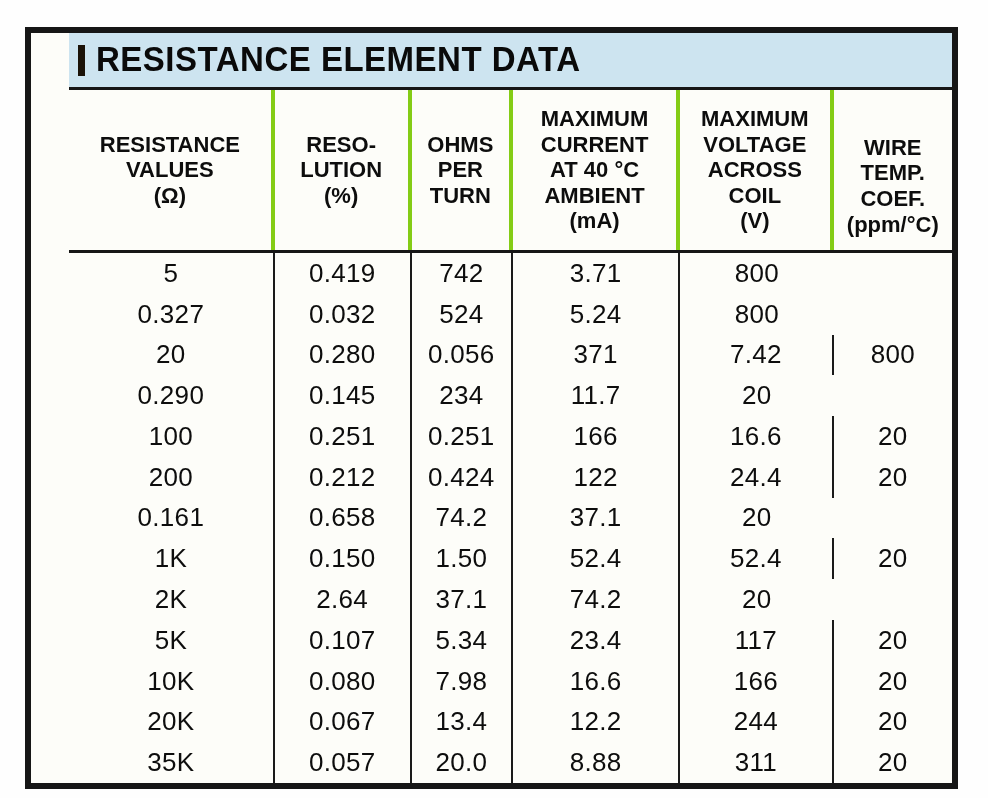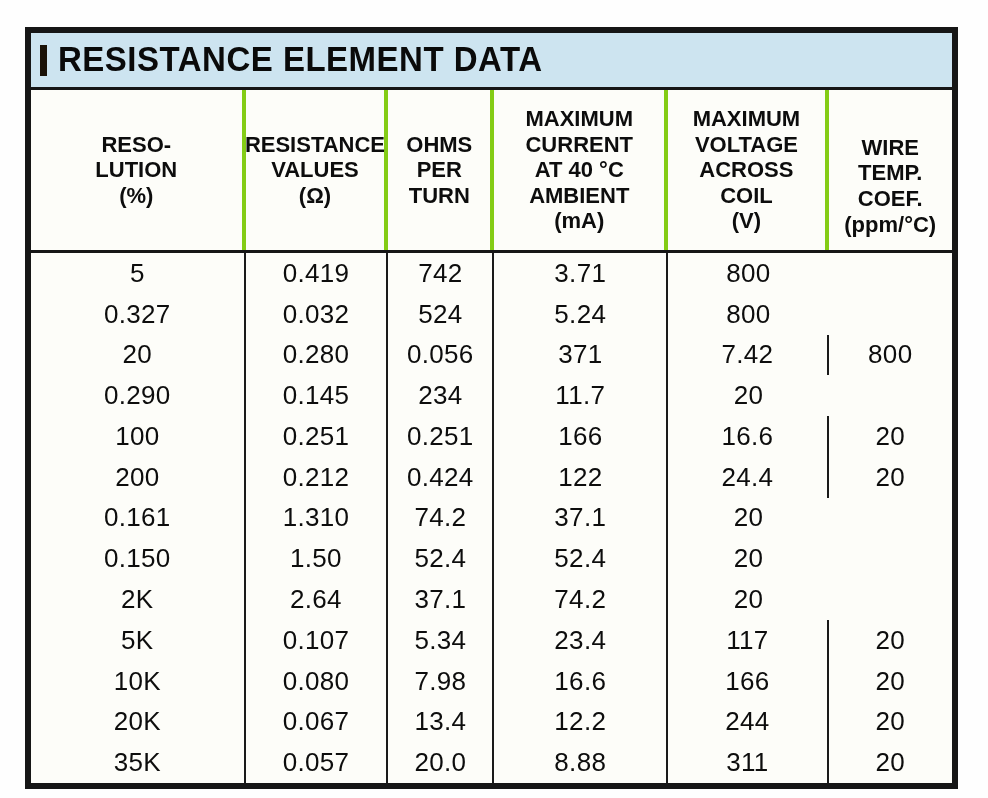--- a/index.html
+++ b/index.html
@@ -20,20 +20,21 @@
     position: absolute;
     left: 25px;
     top: 27px;
     width: 933px;
     height: 762px;
     box-sizing: border-box;
     border: 6px solid #161616;
     background: #fdfdf9;
     display: flex;
     flex-direction: column;
+    padding-left: 38px;
   }
   .title-bar {
     height: 54px;
     flex: 0 0 54px;
     background: #cde4f0;
     border-bottom: 3px solid #161616;
     display: flex;
     align-items: center;
     padding-left: 9px;
     box-sizing: content-box;
@@ -99,26 +100,26 @@
 
 <div class="page">
   <div class="sheet">
 
     <div class="title-bar">
       <div class="title-tick"></div>
       <div class="page-title">RESISTANCE ELEMENT DATA</div>
     </div>
 
     <div class="header-row">
+      <div class="hc">RESISTANCE
+VALUES
+(Ω)</div>
       <div class="hc">RESO-
 LUTION
 (%)</div>
-      <div class="hc">RESISTANCE
-VALUES
-(Ω)</div>
       <div class="hc">OHMS
 PER
 TURN</div>
       <div class="hc">MAXIMUM
 CURRENT
 AT 40 °C
 AMBIENT
 (mA)</div>
       <div class="hc">MAXIMUM
 VOLTAGE
@@ -172,26 +173,27 @@
       <div class="r">
         <div class="c">200</div>
         <div class="c">0.212</div>
         <div class="c">0.424</div>
         <div class="c">122</div>
         <div class="c">24.4</div>
         <div class="c">20</div>
       </div>
       <div class="r">
         <div class="c">0.161</div>
-        <div class="c">1.310</div>
+        <div class="c">0.658</div>
         <div class="c">74.2</div>
         <div class="c">37.1</div>
         <div class="c">20</div>
       </div>
       <div class="r">
+        <div class="c">1K</div>
         <div class="c">0.150</div>
         <div class="c">1.50</div>
         <div class="c">52.4</div>
         <div class="c">52.4</div>
         <div class="c">20</div>
       </div>
       <div class="r">
         <div class="c">2K</div>
         <div class="c">2.64</div>
         <div class="c">37.1</div>

